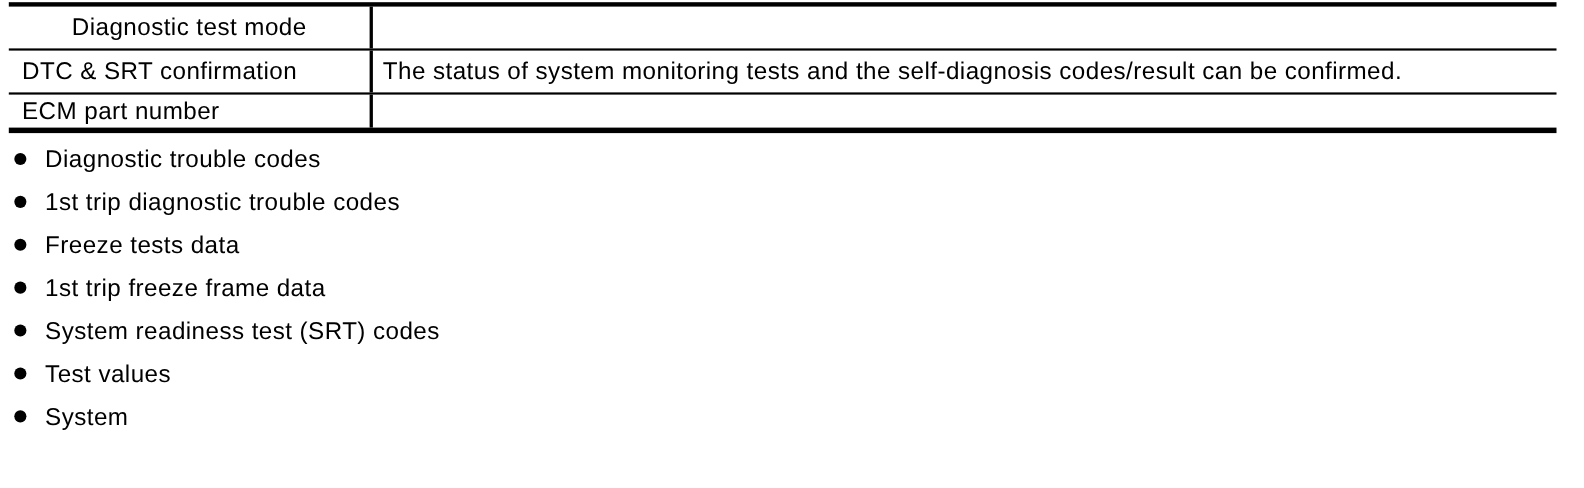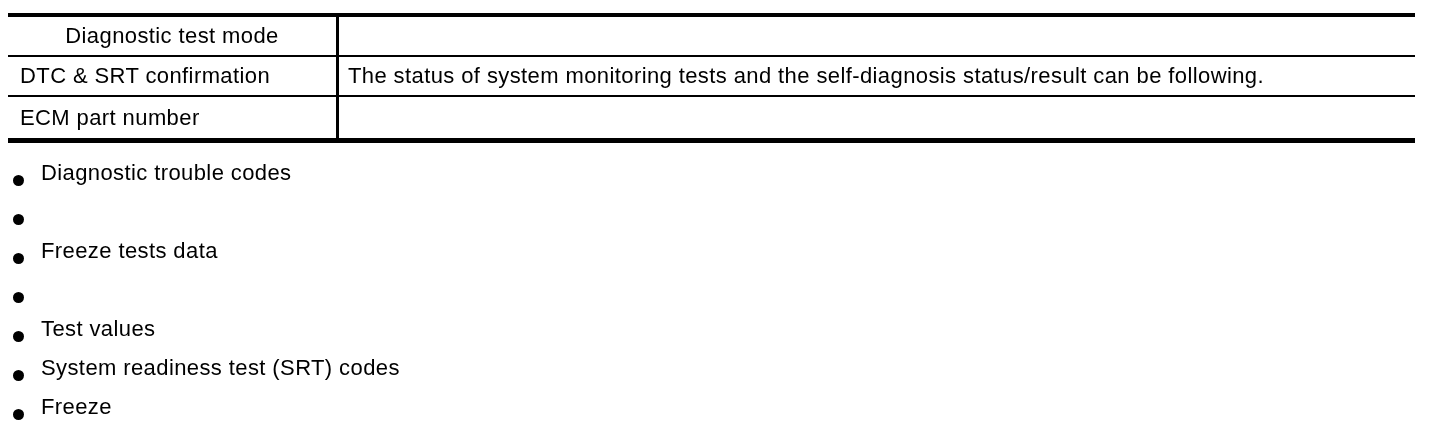--- a/index.html
+++ b/index.html
@@ -13,56 +13,56 @@
     overflow:hidden;
     font-family:"Liberation Sans", sans-serif;
     font-size:22px;
     letter-spacing:0.4px;
     color:var(--ink);
   }
   .page{ position:relative; width:1440px; height:444px; }
 
   
   .dtable{
-    margin:13px 0 0 8px;
+    margin:2px 0 0 8px;
     width:1407px;
     border-top:4px solid var(--ink);
     border-bottom:5px solid var(--ink);
   }
   .trow{ display:flex; border-bottom:2px solid var(--ink); }
   .trow.last{ border-bottom:none; }
   .cell{ display:flex; align-items:center; }
   .cmode{
     width:331px;
     flex:0 0 331px;
     border-right:3px solid var(--ink);
     padding-left:12px;
   }
   .cfunc{ flex:1; padding-left:9px; }
   .hcell{ justify-content:center; padding-left:0; }
   .thead{ height:40px; }
   .r1{ height:40px; }
-  .r2{ height:41px;text-align:right; }
+  .r2{ height:30px;text-align:right; }
 
   
   .footnote{
     margin:12px 0 0 7px;
     line-height:22px;
     white-space:nowrap;
   }
 
   
   .blist{
     list-style:none;
     margin:4px 0 0 0;
   }
   .blist li{
     height:39px;
     display:flex;
-    align-items:flex-end;
+    align-items:center;
     padding-left:13px;
   }
   .dot{
     width:11px; height:11px;
     border-radius:50%;
     background:var(--ink);
     flex:0 0 11px;
     margin-right:17px;
   }
 </style>
@@ -71,51 +71,53 @@
 
 <div class="page">
 
   <div class="dtable">
     <div class="trow thead">
       <div class="cell cmode hcell">Diagnostic test mode</div>
     </div>
 
     <div class="trow r1">
       <div class="cell cmode">DTC &amp; SRT confirmation</div>
-      <div class="cell cfunc">The status of system monitoring tests and the self-diagnosis status/result can be following.</div>
+      <div class="cell cfunc">The status of system monitoring tests and the self-diagnosis codes/result can be confirmed.</div>
     </div>
 
     <div class="trow r2 last">
       <div class="cell cmode">ECM part number</div>
     </div>
   </div>
 
 
   <ul class="blist">
     <li>
       <span class="dot"></span>
       <span>Diagnostic trouble codes</span>
     </li>
     <li>
       <span class="dot"></span>
+      <span>1st trip diagnostic trouble codes</span>
     </li>
     <li>
       <span class="dot"></span>
       <span>Freeze tests data</span>
     </li>
     <li>
       <span class="dot"></span>
+      <span>1st trip freeze frame data</span>
+    </li>
+    <li>
+      <span class="dot"></span>
+      <span>System readiness test (SRT) codes</span>
     </li>
     <li>
       <span class="dot"></span>
       <span>Test values</span>
     </li>
     <li>
       <span class="dot"></span>
-      <span>System readiness test (SRT) codes</span>
-    </li>
-    <li>
-      <span class="dot"></span>
-      <span>Freeze</span>
+      <span>System</span>
     </li>
   </ul>
 
 </div>
 
 </body></html>

